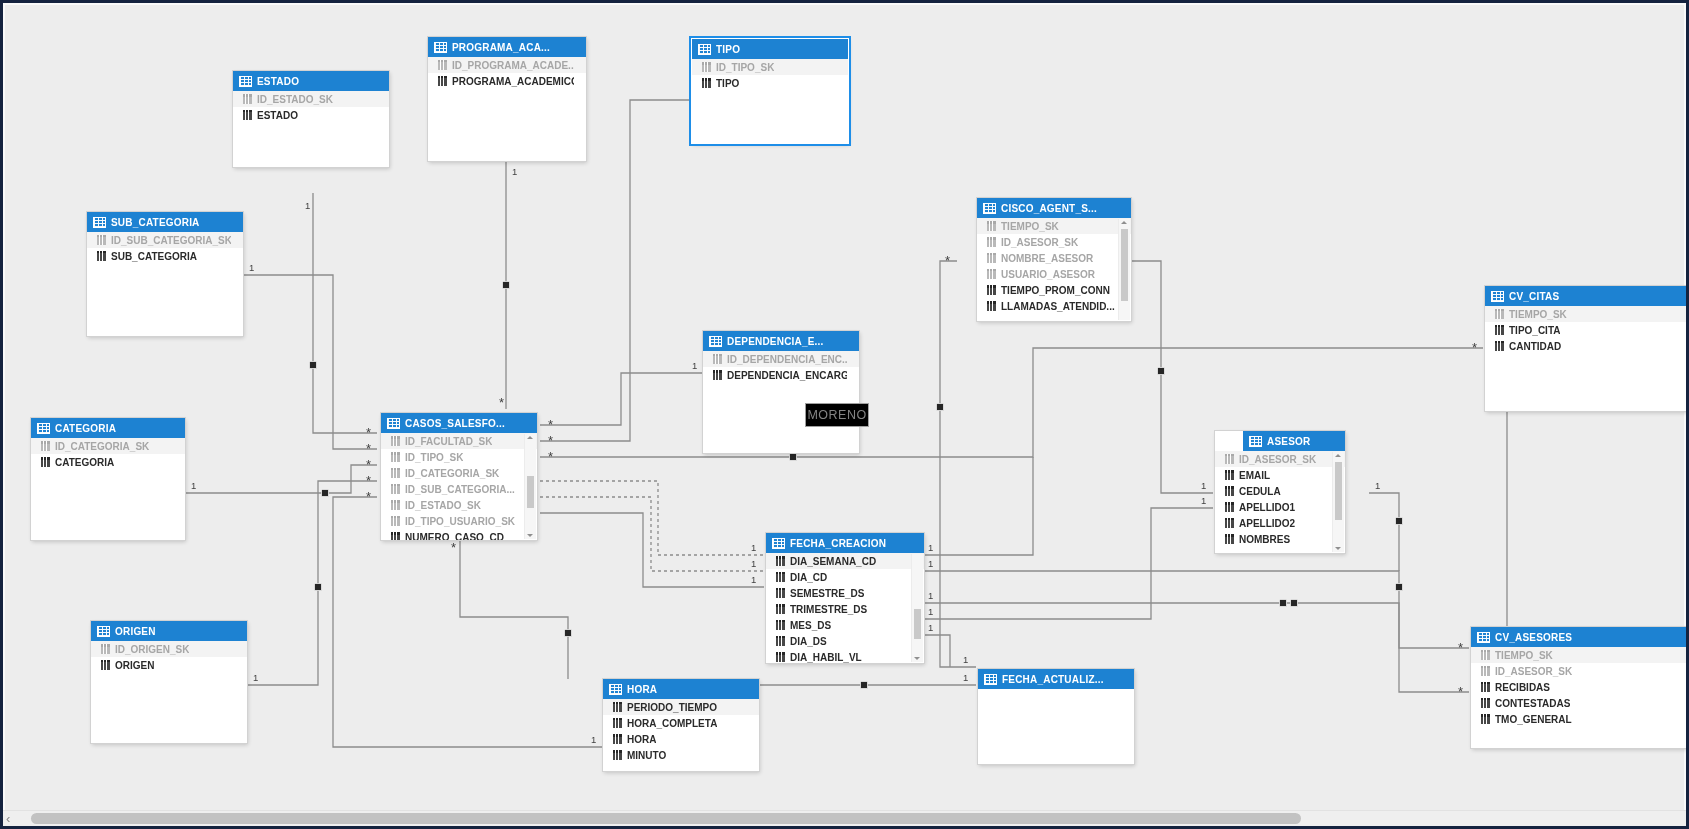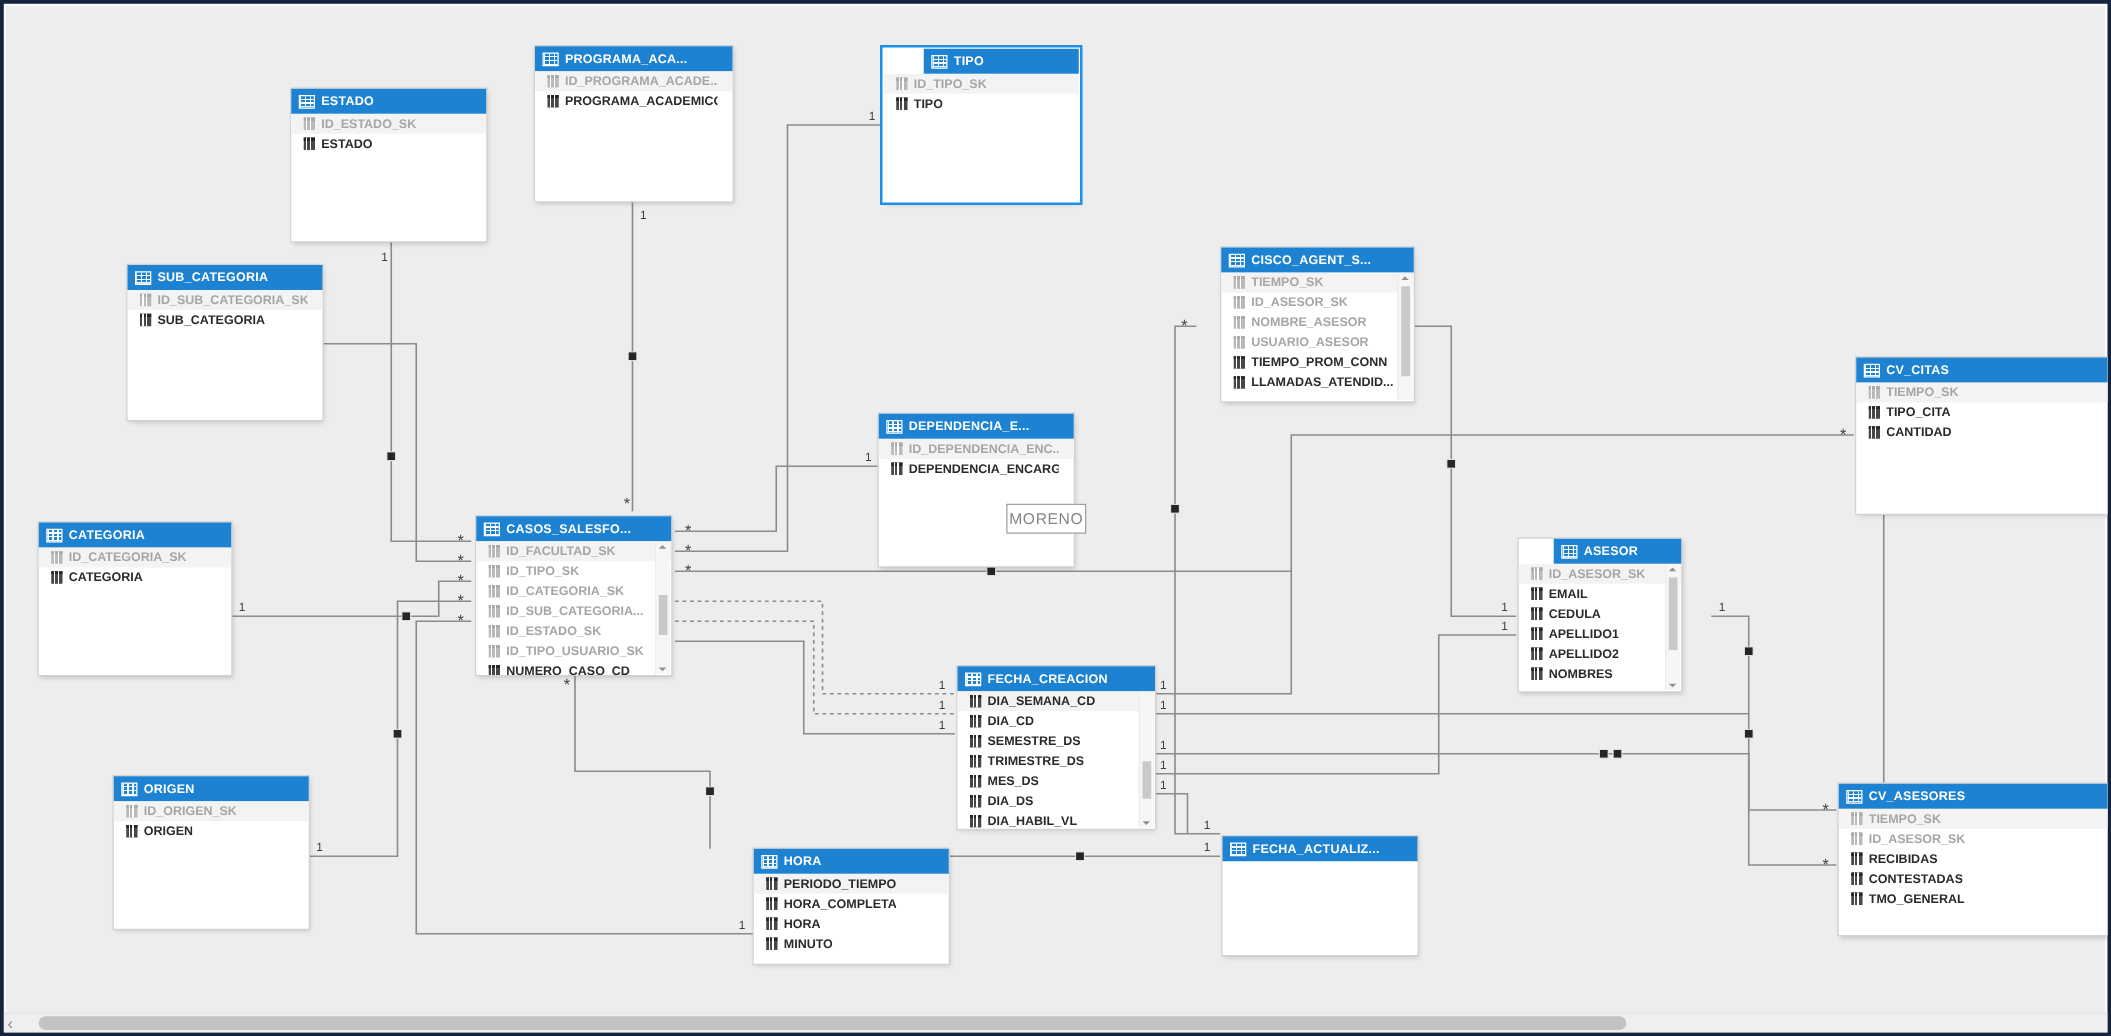--- a/index.html
+++ b/index.html
@@ -28,21 +28,21 @@
                        linear-gradient(#a9a9a9 0 2.5px,transparent 2.5px);}
   .f-label{font-size:10px;font-weight:bold;color:#2a2a2a;white-space:nowrap;overflow:hidden;}
   .f-label.dim{color:#a6a6a6;}
   .vscroll{position:absolute;top:21px;right:1px;bottom:1px;width:11px;background:#f6f6f6;
       border-left:1px solid #ececec;z-index:3;}
   .vthumb{position:absolute;left:2px;width:7px;background:#c9c9c9;}
   .arr{position:absolute;left:2px;width:0;height:0;border:3.5px solid transparent;}
   .arr.up{top:2px;border-bottom-color:#8f8f8f;border-top-width:0;}
   .arr.down{bottom:2px;border-top-color:#8f8f8f;border-bottom-width:0;}
   #watermark{position:absolute;z-index:4;left:802px;top:400px;width:62px;height:22px;
-      background:#ffffff;border:1px solid #9f9f9f;color:#848484;font-size:12.5px;letter-spacing:.5px;
+      background:#000000;border:1px solid #9f9f9f;color:#848484;font-size:12.5px;letter-spacing:.5px;
       display:flex;align-items:center;justify-content:center;}
   #hscroll{position:absolute;z-index:5;left:0;right:0;bottom:0;height:15px;
       background:#efefef;border-top:1px solid #e2e2e2;}
   #hthumb{position:absolute;top:2px;height:11px;background:#c2c2c2;border-radius:6px;}
   #hchev{position:absolute;left:3px;top:0;height:15px;display:flex;align-items:center;
       color:#8a8a8a;font-size:13px;line-height:1;}
 </style>
 </head>
 <body>
 
@@ -117,21 +117,21 @@
       <path d="M537,478 H655 V552 H761" fill="none" stroke="#8c8c8c" stroke-width="1.3" stroke-dasharray="3,3"></path>
       <text x="748" y="548" font-size="9.5" font-family="&quot;Liberation Sans&quot;,sans-serif" fill="#3f3f3f">1</text>
       <path d="M537,494 H648 V568 H761" fill="none" stroke="#8c8c8c" stroke-width="1.3" stroke-dasharray="3,3"></path>
       <text x="748" y="564" font-size="9.5" font-family="&quot;Liberation Sans&quot;,sans-serif" fill="#3f3f3f">1</text>
       <path d="M537,510 H640 V584 H761" fill="none" stroke="#8c8c8c" stroke-width="1.3"></path>
       <text x="748" y="580" font-size="9.5" font-family="&quot;Liberation Sans&quot;,sans-serif" fill="#3f3f3f">1</text>
       <path d="M920,632 H947 V664" fill="none" stroke="#8c8c8c" stroke-width="1.3"></path>
       <text x="925" y="628" font-size="9.5" font-family="&quot;Liberation Sans&quot;,sans-serif" fill="#3f3f3f">1</text>
     </svg>
   <div id="tables">
-      <div class="table-card" style="left: 230px; top: 68px; width: 156px; height: 122px;">
+      <div class="table-card" style="left: 230px; top: 68px; width: 156px; height: 96px;">
         <div class="card-header">
           <span class="hdr-icon"></span>
           <span class="hdr-title">ESTADO</span>
         </div>
         <div class="card-body">
           <div class="field-row band">
             <span class="f-icon dim"></span>
             <span class="f-label dim">ID_ESTADO_SK</span>
           </div>
           <div class="field-row">
@@ -149,37 +149,37 @@
           <div class="field-row band">
             <span class="f-icon dim"></span>
             <span class="f-label dim">ID_PROGRAMA_ACADE...</span>
           </div>
           <div class="field-row">
             <span class="f-icon"></span>
             <span class="f-label">PROGRAMA_ACADEMICO</span>
           </div>
         </div>
       </div>
-      <div class="table-card sel" style="left: 704px; top: 36px; width: 156px; height: 122px; padding-left: 32px;">
+      <div class="table-card sel" style="left: 689px; top: 36px; width: 156px; height: 104px;">
         <div class="card-header">
           <span class="hdr-icon"></span>
           <span class="hdr-title">TIPO</span>
         </div>
         <div class="card-body">
           <div class="field-row band">
             <span class="f-icon dim"></span>
             <span class="f-label dim">ID_TIPO_SK</span>
           </div>
           <div class="field-row">
             <span class="f-icon"></span>
             <span class="f-label">TIPO</span>
           </div>
         </div>
       </div>
-      <div class="table-card" style="left: 84px; top: 209px; width: 156px; height: 124px; margin-left: 15px;">
+      <div class="table-card" style="left: 84px; top: 209px; width: 156px; height: 124px;">
         <div class="card-header">
           <span class="hdr-icon"></span>
           <span class="hdr-title">SUB_CATEGORIA</span>
         </div>
         <div class="card-body">
           <div class="field-row band">
             <span class="f-icon dim"></span>
             <span class="f-label dim">ID_SUB_CATEGORIA_SK</span>
           </div>
           <div class="field-row">

